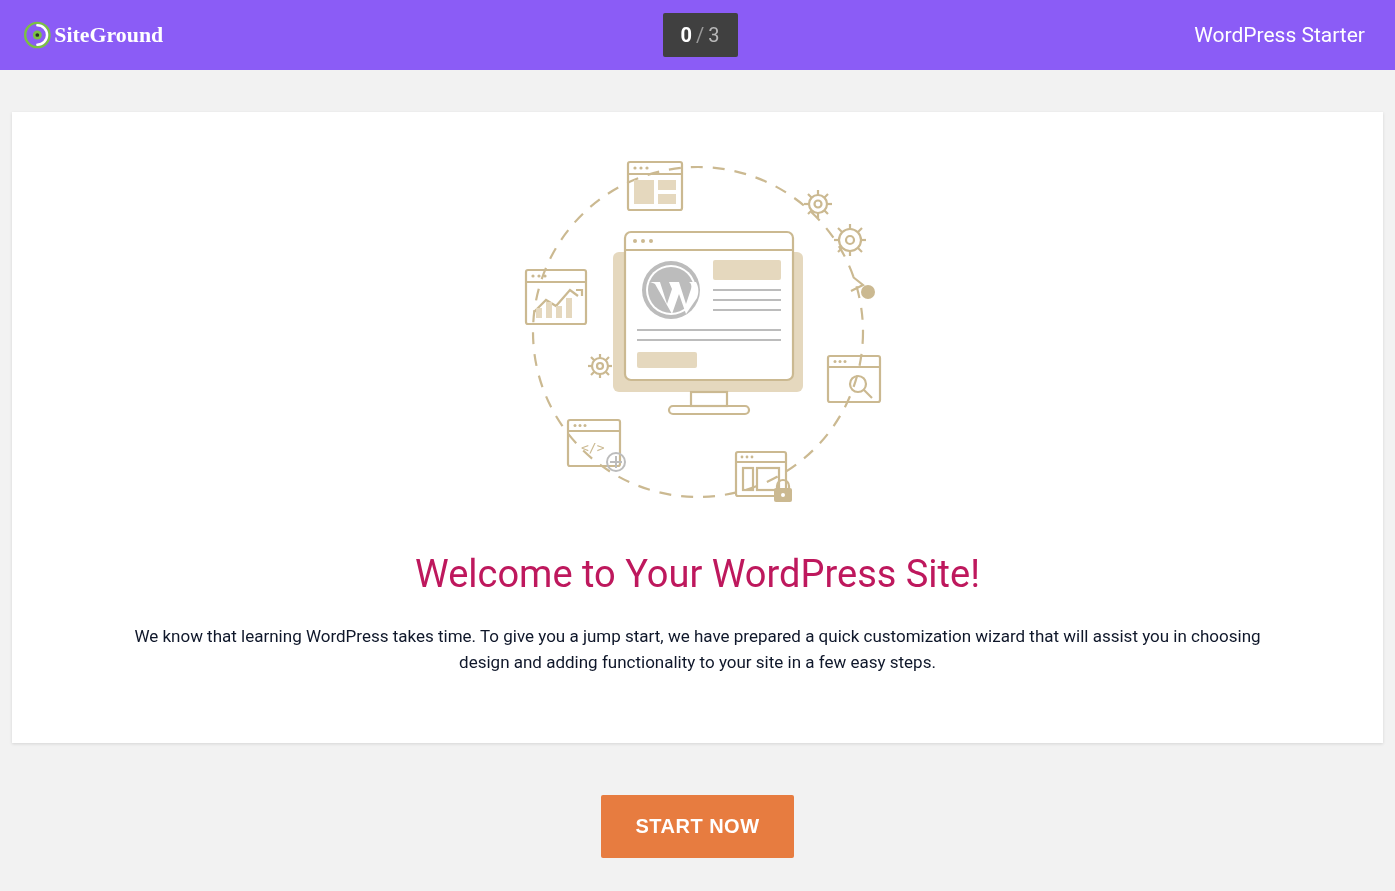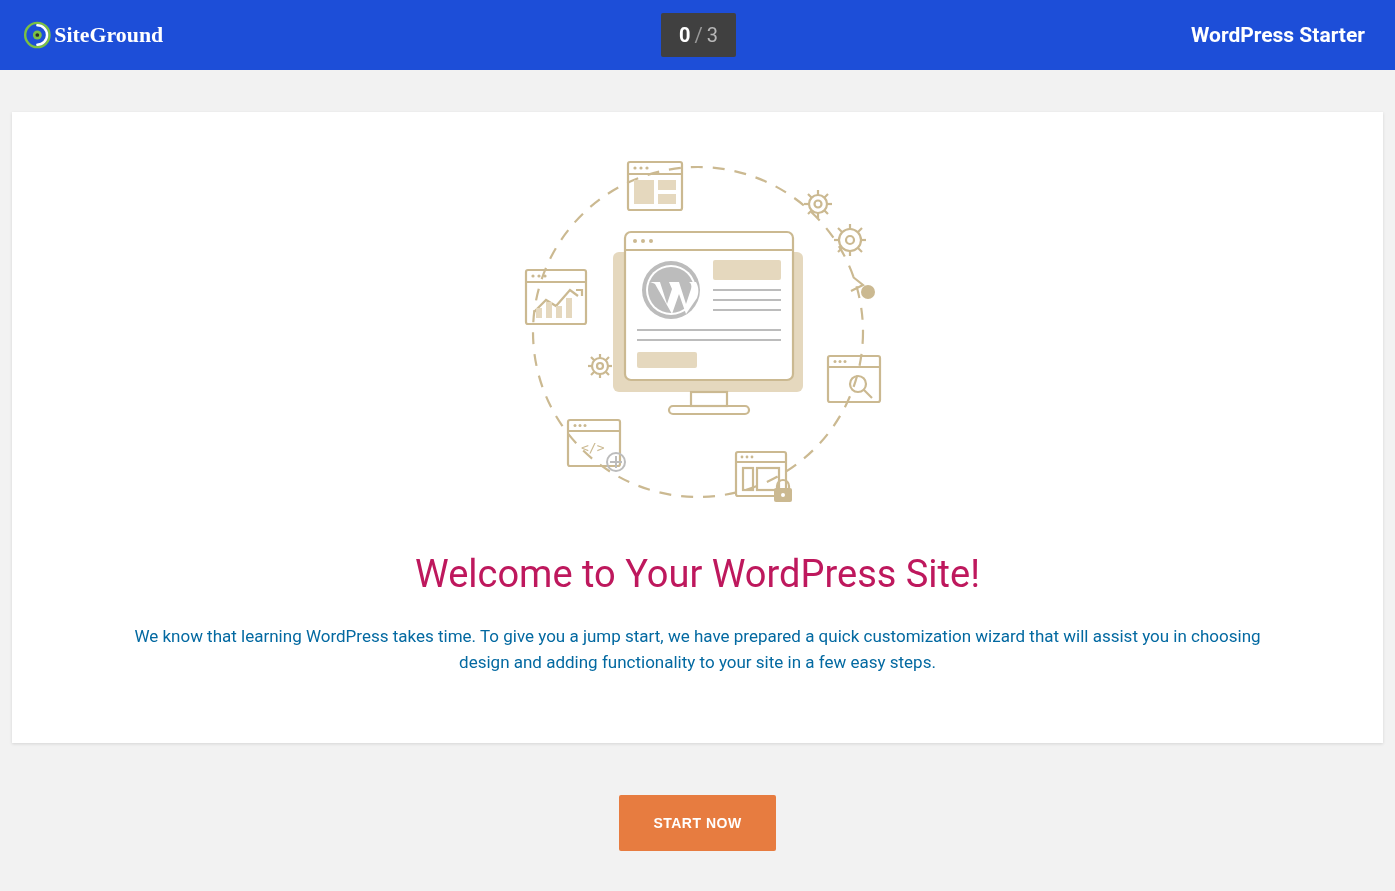--- a/index.html
+++ b/index.html
@@ -7,21 +7,21 @@
   body {
     font-family: -apple-system, BlinkMacSystemFont, "Segoe UI", Roboto, "Helvetica Neue", Arial, sans-serif;
     background: #f2f2f2;
     color: #444;
     width: 1395px;
     min-height: 891px;
   }
   
   .header {
     height: 70px;
-    background: #1d4ed8;
+    background: #8b5cf6;
     display: flex;
     align-items: center;
     justify-content: space-between;
     padding: 0 30px 0 16px;
   }
   .logo {
     display: flex;
     align-items: center;
     color: #fff;
   }
@@ -34,53 +34,53 @@
     border-radius: 2px;
     display: flex;
     align-items: baseline;
     gap: 2px;
   }
   .step-box .cur { color: #fff; font-weight: 700; }
   .step-box .sep { color: #9a9a9a; padding: 0 2px; }
   .step-box .total { color: #b8b8b8; }
   .prod-name {
     color: #fff;
-    font-weight: 700;
+    font-weight: 400;
     font-size: 21px;
   }
   
   .card {
     background: #fff;
     margin: 42px 12px 0 12px;
     padding: 30px 70px 68px 70px;
     box-shadow: 0 1px 3px rgba(0,0,0,0.12);
     text-align: center;
   }
   .illus { display: block; margin: 0 auto 30px auto; width: 400px; height: 380px; }
   h1.title {
     font-size: 38px;
     font-weight: 400;
     color: #be185d;
     margin-bottom: 28px;
   }
   p.desc {
     font-size: 17px;
     line-height: 1.5;
-    color: #0369a1;
+    color: #0f172a;
     max-width: 1180px;
     margin: 0 auto;
   }
   
   .btn-row { text-align: center; margin-top: 52px; }
   .start-btn {
     display: inline-block;
     background: #e77c40;
     color: #fff;
     border: none;
-    font-size: 14px;
+    font-size: 20px;
     font-weight: 700;
     letter-spacing: .5px;
     padding: 20px 34px;
     cursor: pointer;
     border-radius: 2px;
   }
 </style>
 </head>
 <body>
 

